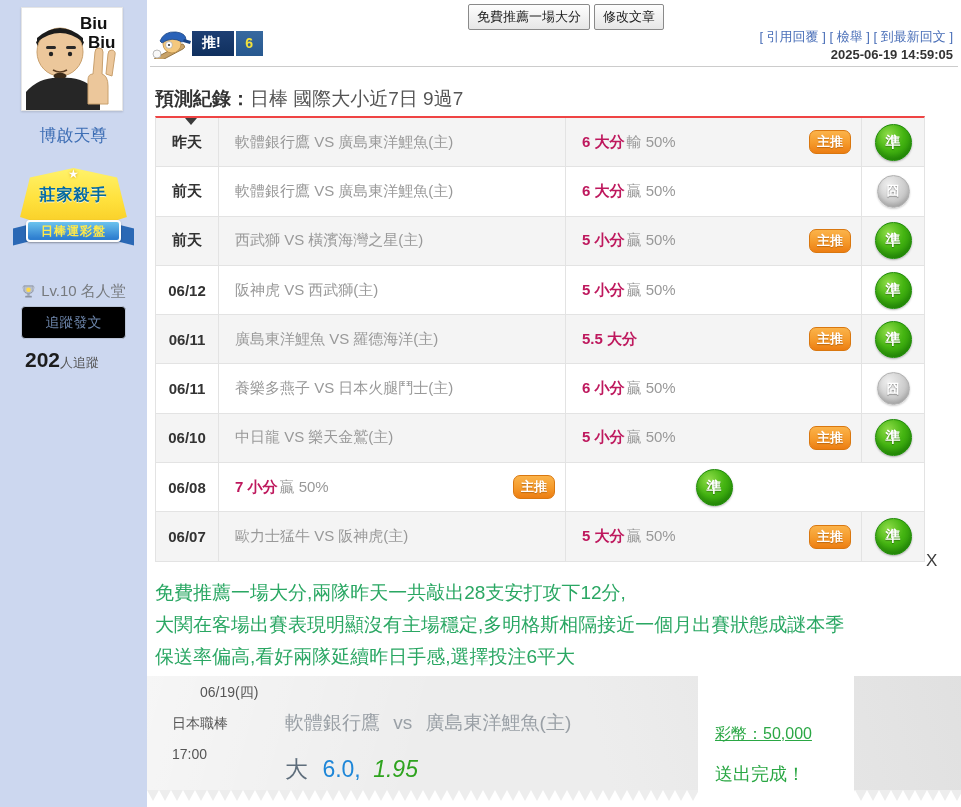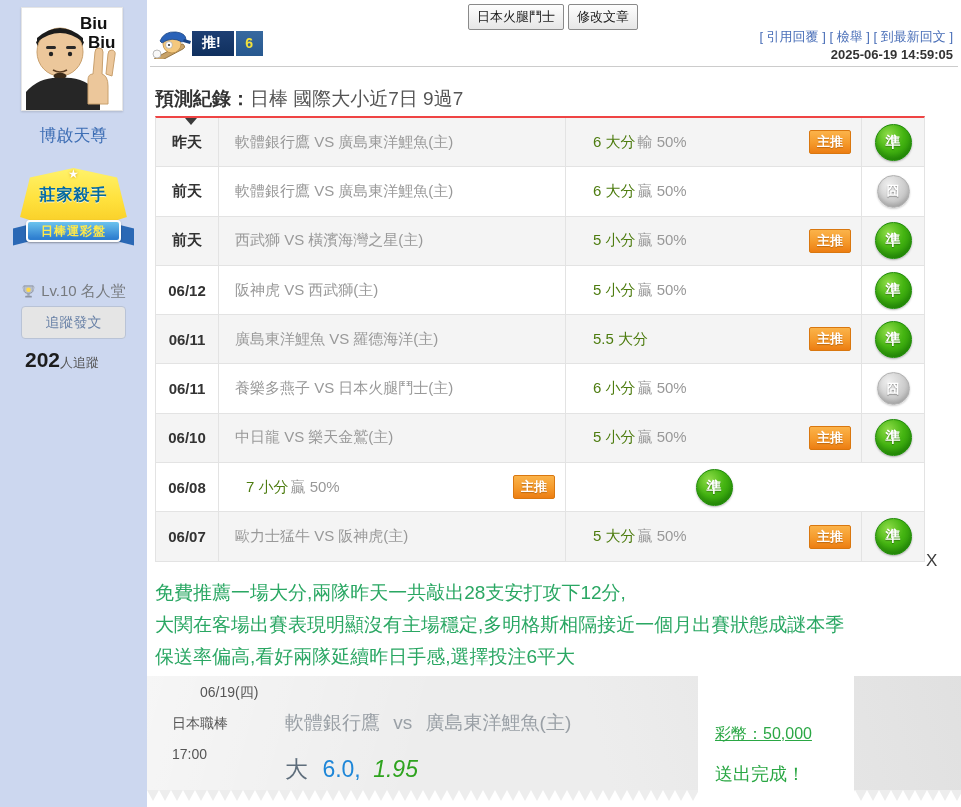--- a/index.html
+++ b/index.html
@@ -18,21 +18,21 @@
     clip-path:polygon(50% 0%, 90% 14%, 99% 72%, 50% 97%, 1% 72%, 10% 14%);
     filter:drop-shadow(0 1px 1px rgba(120,90,0,.4)); }
   .shield-star { position:absolute; left:0; top:9px; width:100%; text-align:center; color:#fff; font-size:12px; text-shadow:0 0 3px #d89b00; }
   .shield-title { position:absolute; left:0; top:27px; width:100%; text-align:center; font-size:16px; font-weight:900; letter-spacing:1px; color:#0369a1; text-shadow:0 1px 0 rgba(255,255,255,.7); }
   .banner { position:absolute; left:9px; top:62px; width:95px; height:22px; background:linear-gradient(180deg,#6cc3ee 0%,#2f7fd0 90%); border:2px solid #fdfdfd; border-radius:4px; box-shadow:0 1px 2px rgba(0,0,0,.35); display:flex; align-items:center; justify-content:center; z-index:2; }
   .banner span { color:#ffe94a; font-size:12px; font-weight:bold; letter-spacing:1px; }
   .banner-tail { position:absolute; top:68px; width:20px; height:17px; background:#2a68b5; z-index:1; }
   .banner-tail.l { left:-4px; transform:skewY(-14deg); }
   .banner-tail.r { right:-4px; transform:skewY(14deg); }
   .level-row { position:absolute; left:0; top:282px; width:147px; display:flex; align-items:center; justify-content:center; gap:5px; color:#76797d; font-size:15px; }
-  .follow-btn { position:absolute; left:21px; top:306px; width:105px; height:33px; background:#e5e5e5; border:1px solid #b9c3d6; border-radius:4px; color:#6b83a8; font-size:14px; display:flex; align-items:center; justify-content:center; cursor:pointer; }
+  .follow-btn { position:absolute; left:21px; top:306px; width:105px; height:33px; background:#000000; border:1px solid #b9c3d6; border-radius:4px; color:#6b83a8; font-size:14px; display:flex; align-items:center; justify-content:center; cursor:pointer; }
   .followers { position:absolute; left:0; top:348px; width:124px; text-align:center; color:#555; font-size:13px; }
   .followers b { font-size:21px; color:#1c1c1c; font-weight:bold; }
 
   
   .top-buttons { position:absolute; left:468px; top:4px; display:flex; gap:4px; }
   .sys-btn { font-size:13px; color:#1a1a1a; background:linear-gradient(180deg,#fefefe,#e6e6e6); border:1px solid #8a8a8a; border-radius:2px; padding:3px 8px; cursor:pointer; font-family:inherit; }
   .top-links { position:absolute; right:8px; top:28px; font-size:13px; text-align:right; }
   .top-links a { color:var(--link_blue,#4a6fb8); text-decoration:none; cursor:pointer; }
   .timestamp { position:absolute; right:8px; top:47px; font-size:13px; font-weight:bold; color:#333; }
 
@@ -48,23 +48,23 @@
   
   .ptable { position:absolute; left:155px; top:116px; width:770px; border-top:2px solid #ef4444; border-left:1px solid #e3e3e3; border-right:1px solid #e3e3e3; }
   .sort-caret { position:absolute; left:29px; top:0; width:0; height:0; border-left:6px solid transparent; border-right:6px solid transparent; border-top:7px solid #3a3a3a; }
   .trow { display:grid; grid-template-columns:63px 347px 296px 1fr; height:49.3px; border-bottom:1px solid #e3e3e3; background:#fff; }
   .trow:nth-child(even) { background:#f4f4f4; }
   .td { display:flex; align-items:center; border-right:1px solid #e3e3e3; }
   .td:last-child { border-right:none; }
   .c-date { justify-content:center; font-weight:bold; font-size:15px; color:#333; }
   .c-match { padding-left:16px; font-size:15px; color:#999; }
   .c-bet { padding-left:16px; position:relative; font-size:15px; }
-  .bet-main { font-weight:normal; color:#4d7c0f;margin-left:11px; }
+  .bet-main { font-weight:bold; color:#be185d; }
   .bet-result { color:#999; margin-left:2px; }
-  .main-push { position:absolute; right:10px; top:50%; transform:translateY(-50%); background:linear-gradient(180deg,#fbb34a,var(--push_badge_orange,#f59a2b) 55%,#ec7d12); border:1px solid #d9770f; border-radius:2px; color:#fff; font-size:13px; font-weight:bold; padding:2px 7px; text-shadow:0 1px 1px rgba(140,70,0,.5); }
+  .main-push { position:absolute; right:10px; top:50%; transform:translateY(-50%); background:linear-gradient(180deg,#fbb34a,var(--push_badge_orange,#f59a2b) 55%,#ec7d12); border:1px solid #d9770f; border-radius:7px; color:#fff; font-size:13px; font-weight:bold; padding:2px 7px; text-shadow:0 1px 1px rgba(140,70,0,.5); }
   .c-status { justify-content:center; }
   .circle { width:37px; height:37px; border-radius:50%; color:#fff; font-weight:bold; font-size:15px; display:flex; align-items:center; justify-content:center; text-shadow:0 1px 1px rgba(0,0,0,.35); }
   .circle.hit { background:radial-gradient(circle at 35% 28%, #8fdc49 0%, #45b512 45%, var(--hit_green,#2f9e0a) 75%, #1f8a04 100%); border:1px solid #1d8a06; box-shadow:inset 0 -4px 5px rgba(0,60,0,.25), 0 1px 2px rgba(0,0,0,.3); }
   .circle.miss { width:33px; height:33px; font-size:13px; background:radial-gradient(circle at 35% 28%, #efefef 0%, #cfcfcf 50%, var(--miss_gray,#bdbdbd) 80%, #ababab 100%); border:1px solid #b0b0b0; box-shadow:inset 0 -3px 4px rgba(0,0,0,.15), 0 1px 2px rgba(0,0,0,.2); }
 
   .close-x { position:absolute; left:926px; top:551px; font-size:17px; color:#3c3c3c; cursor:pointer; }
 
   
   .advice { position:absolute; left:155px; top:577px; width:800px; font-size:19px; line-height:32px; color:var(--green_text,#2aa763); }
 
@@ -133,21 +133,21 @@
       </svg>
       <span>Lv.10 名人堂</span>
     </div>
 
     <div class="follow-btn">追蹤發文</div>
 
     <div class="followers"><b>202</b><span>人追蹤</span></div>
   </div>
 
   <div class="top-buttons">
-    <button class="sys-btn">日本火腿鬥士</button>
+    <button class="sys-btn">免費推薦一場大分</button>
     <button class="sys-btn">修改文章</button>
   </div>
   <div class="top-links">
     <a>[ 引用回覆 ]</a>
     <a>[ 檢舉 ]</a>
     <a>[ 到最新回文 ]</a>
   </div>
   <div class="timestamp">2025-06-19 14:59:05</div>
 
   <div class="push-wrap">

